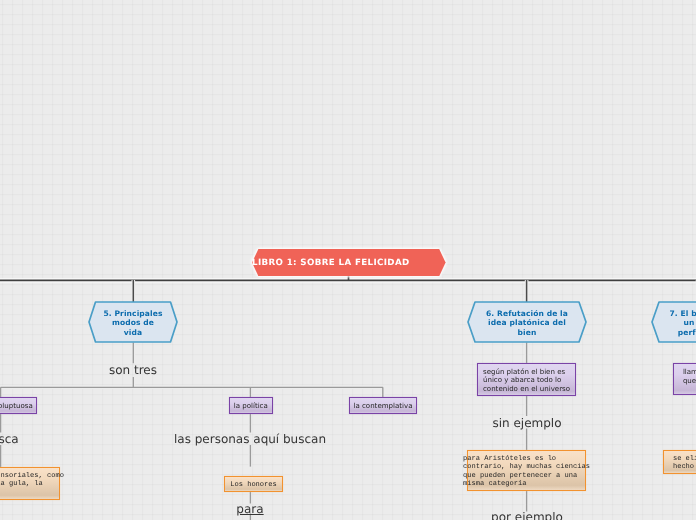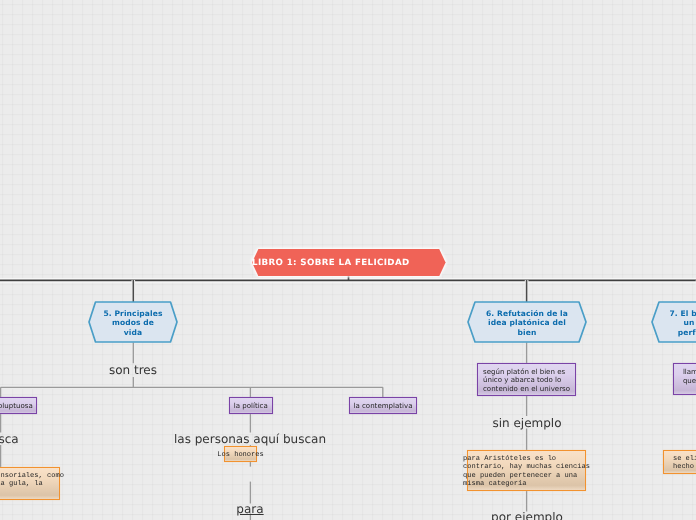--- a/index.html
+++ b/index.html
@@ -144,21 +144,21 @@
   <div class="elabel" style="left:133px;top:365.5px;">son tres</div>
 
   <div class="box purple" style="left:-36px;top:396.5px;width:73px;height:16.5px;">la vida voluptuosa</div>
   <div class="elabel" style="left:0.5px;top:434.5px;">busca</div>
   <div class="box orange" style="left:-59px;top:466.5px;width:119px;height:32.5px;">los placeres sensoriales, como
 los deleites, la gula, la
 bebida etc.</div>
 
   <div class="box purple" style="left:228.5px;top:396.5px;width:43.5px;height:16.5px;">la política</div>
   <div class="elabel" style="left:250px;top:434.5px;">las personas aquí buscan</div>
-  <div class="box orange" style="left:223.5px;top:446px;width:33px;height:15.5px;">Los honores</div>
+  <div class="box orange" style="left:223.5px;top:476px;width:59px;height:15.5px;">Los honores</div>
   <div class="elabel" style="left:250px;top:505px;text-decoration:underline;">para</div>
 
   <div class="box purple" style="left:348.5px;top:396.5px;width:68px;height:16.5px;">la contemplativa</div>
 
   <div class="hex" style="left:467px;top:301px;width:120px;height:42px;">
     <svg width="120" height="42" viewBox="0 0 120 42">
       <polygon points="1,21 8,1 112,1 119,21 112,41 8,41" fill="#dbe5f0" stroke="#4a9ec7" stroke-width="1.7" stroke-linejoin="round"></polygon>
     </svg>
     <div class="lbl">6. Refutación de la
 idea platónica del

